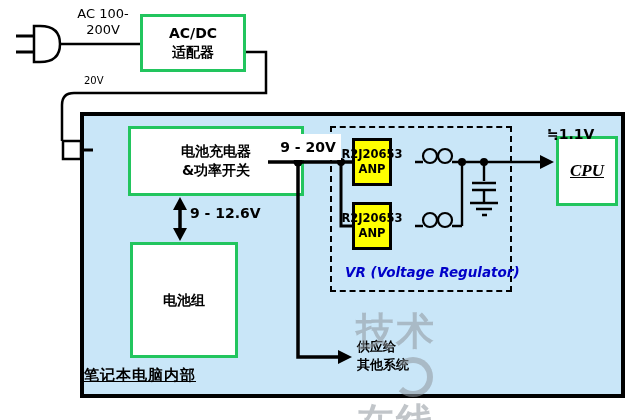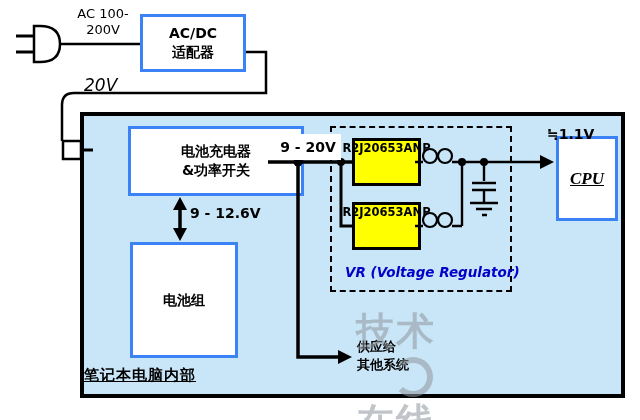--- a/index.html
+++ b/index.html
@@ -5,47 +5,47 @@
   html,body{margin:0;padding:0;background:#fff;}
   .stage{
     position:relative;width:640px;height:420px;overflow:hidden;
     background:#fff;font-family:"DejaVu Sans",sans-serif;color:#000;
   }
   .panel{
     position:absolute;left:80px;top:112px;width:545px;height:286px;
     background:#c9e6f8;border:4px solid #000;box-sizing:border-box;z-index:1;
   }
   .box{
-    position:absolute;background:#fff;border:3px solid #3b82f6;box-sizing:border-box;
+    position:absolute;background:#fff;border:3px solid #22c55e;box-sizing:border-box;
     display:flex;flex-direction:column;align-items:center;justify-content:center;
     text-align:center;z-index:2;line-height:1.35;
   }
   .adapter{left:140px;top:14px;width:106px;height:58px;font-size:14px;font-weight:600;}
   .charger{left:92px;top:126px;width:176px;height:70px;font-size:14px;font-weight:700;margin-left:36px;}
   .battery{left:130px;top:242px;width:108px;height:116px;font-size:14px;font-weight:700;}
-  .cpu{left:556px;top:136px;width:62px;height:85px;
+  .cpu{left:556px;top:136px;width:62px;height:70px;
        font:italic 700 17px "Liberation Serif",serif;text-decoration:underline;}
   .vrbox{
     position:absolute;left:330px;top:126px;width:182px;height:166px;
     border:2px dashed #000;box-sizing:border-box;background:transparent;z-index:2;
   }
   .ic{
-    position:absolute;width:69px;height:48px;background:#ffff00;border:3px solid #000;
-    box-sizing:border-box;display:flex;align-items:flex-start;
+    position:absolute;width:40px;height:48px;background:#ffff00;border:3px solid #000;
+    box-sizing:border-box;display:flex;flex-direction:column;align-items:center;
     justify-content:center;font-size:11.5px;font-weight:700;line-height:1.3;z-index:3;
   }
   .ic-top{left:352px;top:138px;}
   .ic-bottom{left:352px;top:202px;}
   .vr-title{
     position:absolute;left:345px;top:264px;color:#0000c8;font-style:italic;
     font-weight:700;font-size:13.5px;z-index:3;
   }
   .lbl{position:absolute;z-index:6;}
   .ac-voltage{left:64px;top:6px;width:78px;text-align:center;font-size:13px;line-height:1.25;}
-  .v20{left:84px;top:75px;font-size:17px;font-style:italic;}
+  .v20{left:84px;top:75px;font-size:10px;}
   .v920{
     left:267px;top:134px;width:66px;height:26px;background:#fff;
     display:flex;align-items:center;justify-content:center;font-size:14px;font-weight:700;padding-left:8px;
   }
   .v9126{left:190px;top:205px;font-size:14px;font-weight:700;}
   .v11{left:500px;top:126px;font-size:14px;font-weight:700;margin-left:47px;}
   .other-supply{left:357px;top:338px;font-size:13px;font-weight:700;line-height:1.4;}
   .enclosure{left:84px;top:366px;font-size:15px;font-weight:700;text-decoration:underline;letter-spacing:1px;}
   .wires{position:absolute;left:0;top:0;width:640px;height:420px;z-index:5;pointer-events:none;}
   .watermark{

